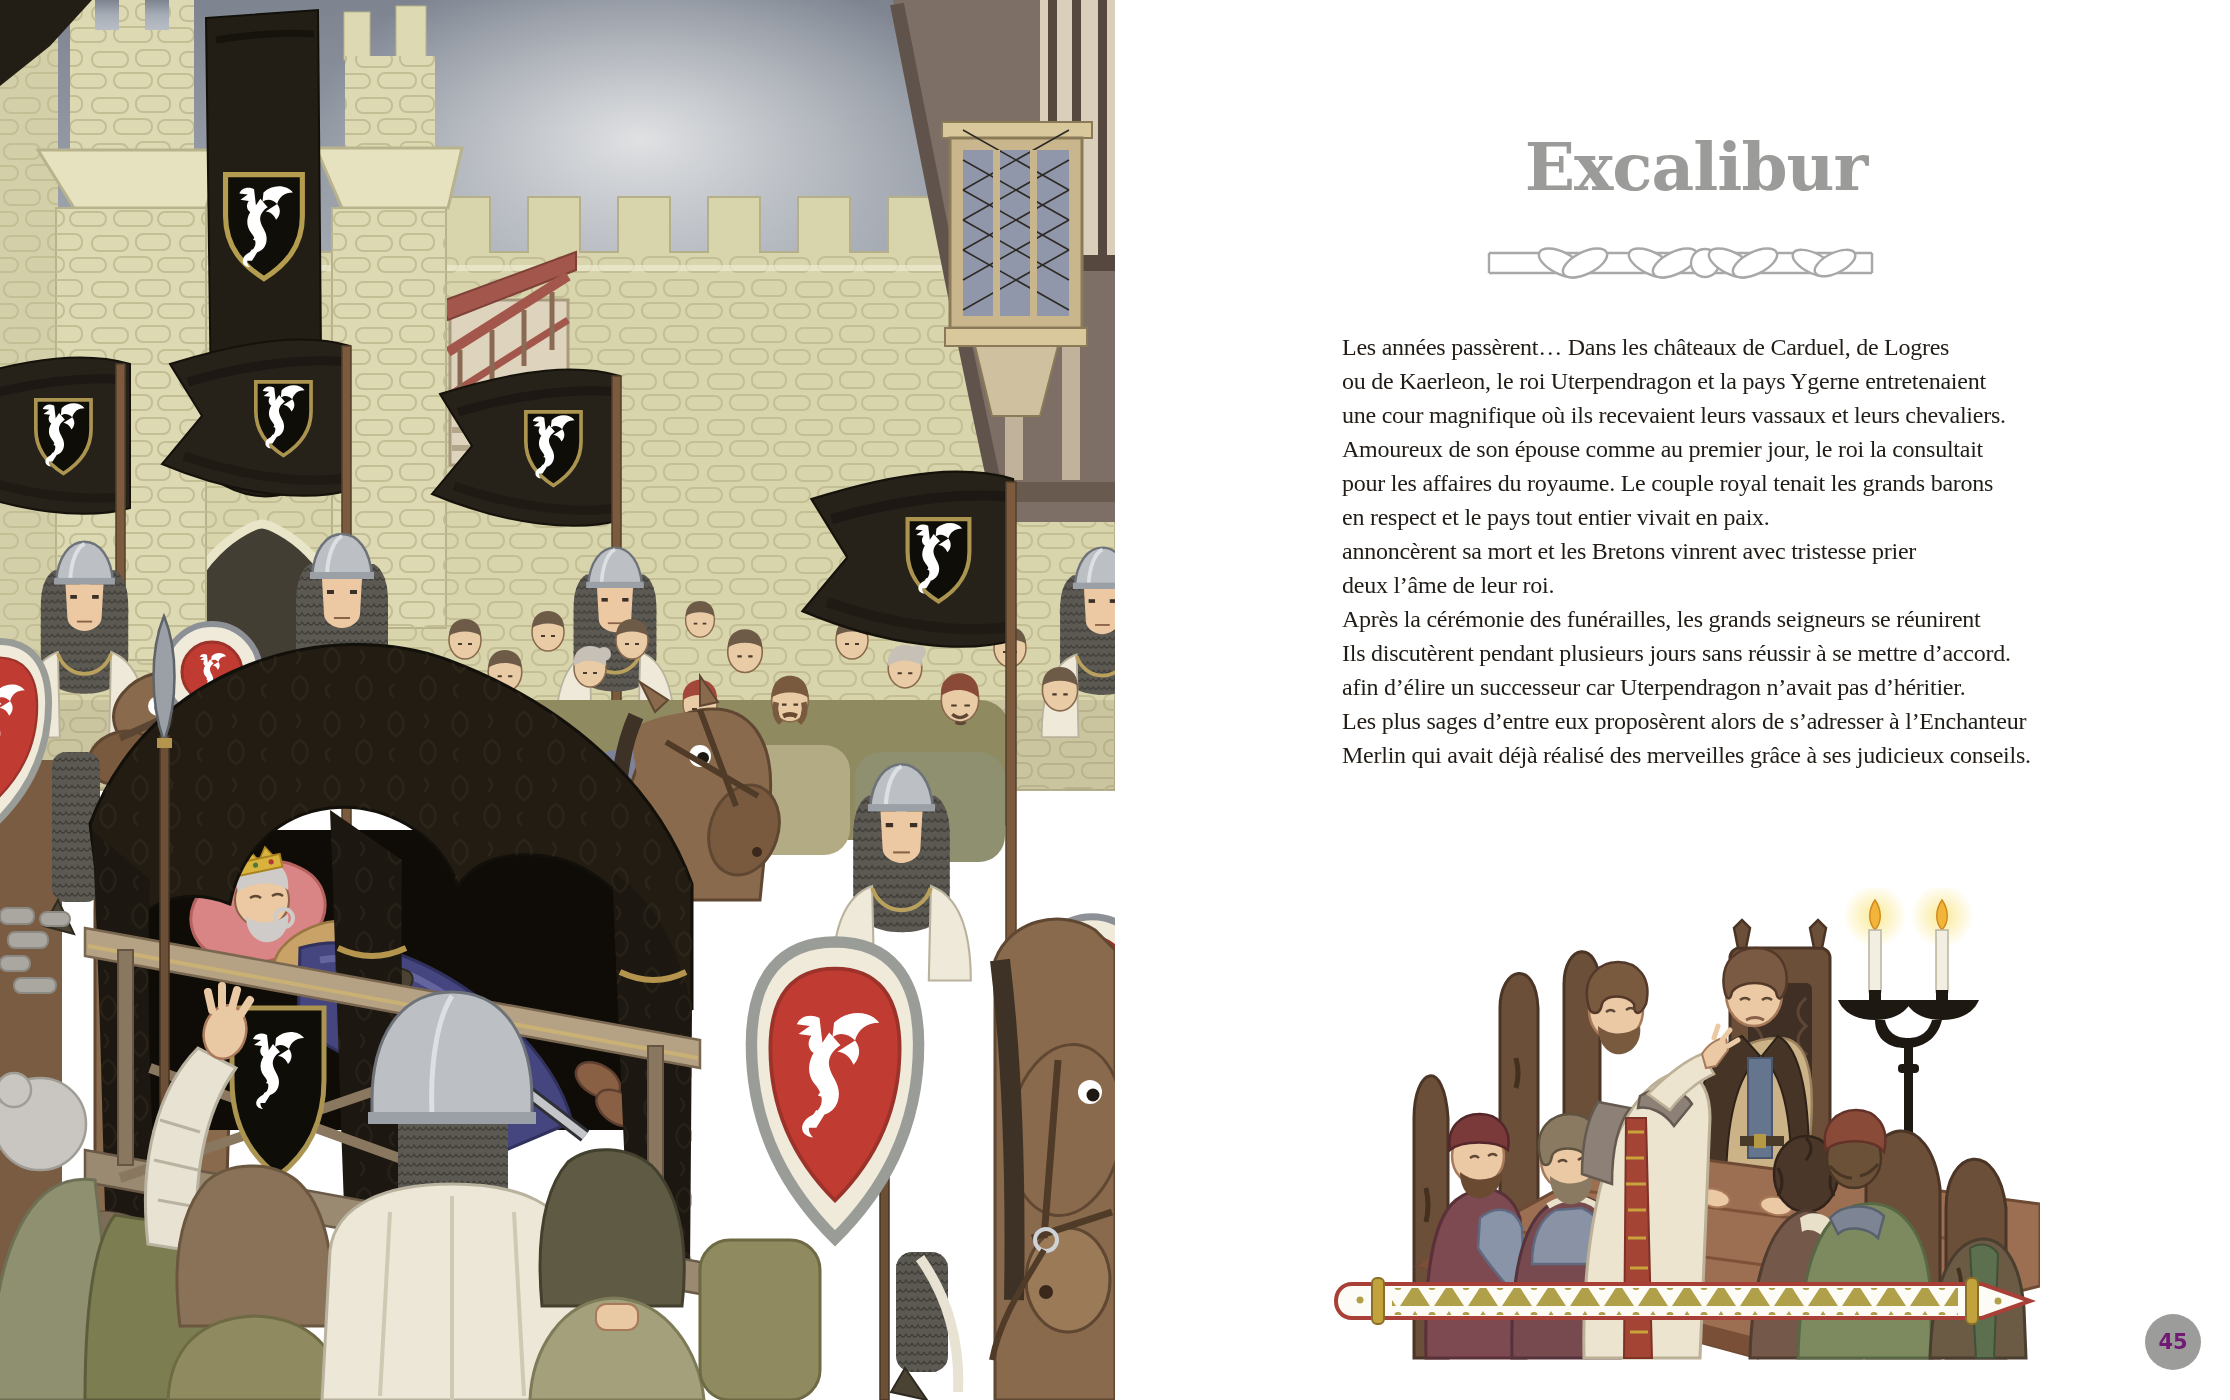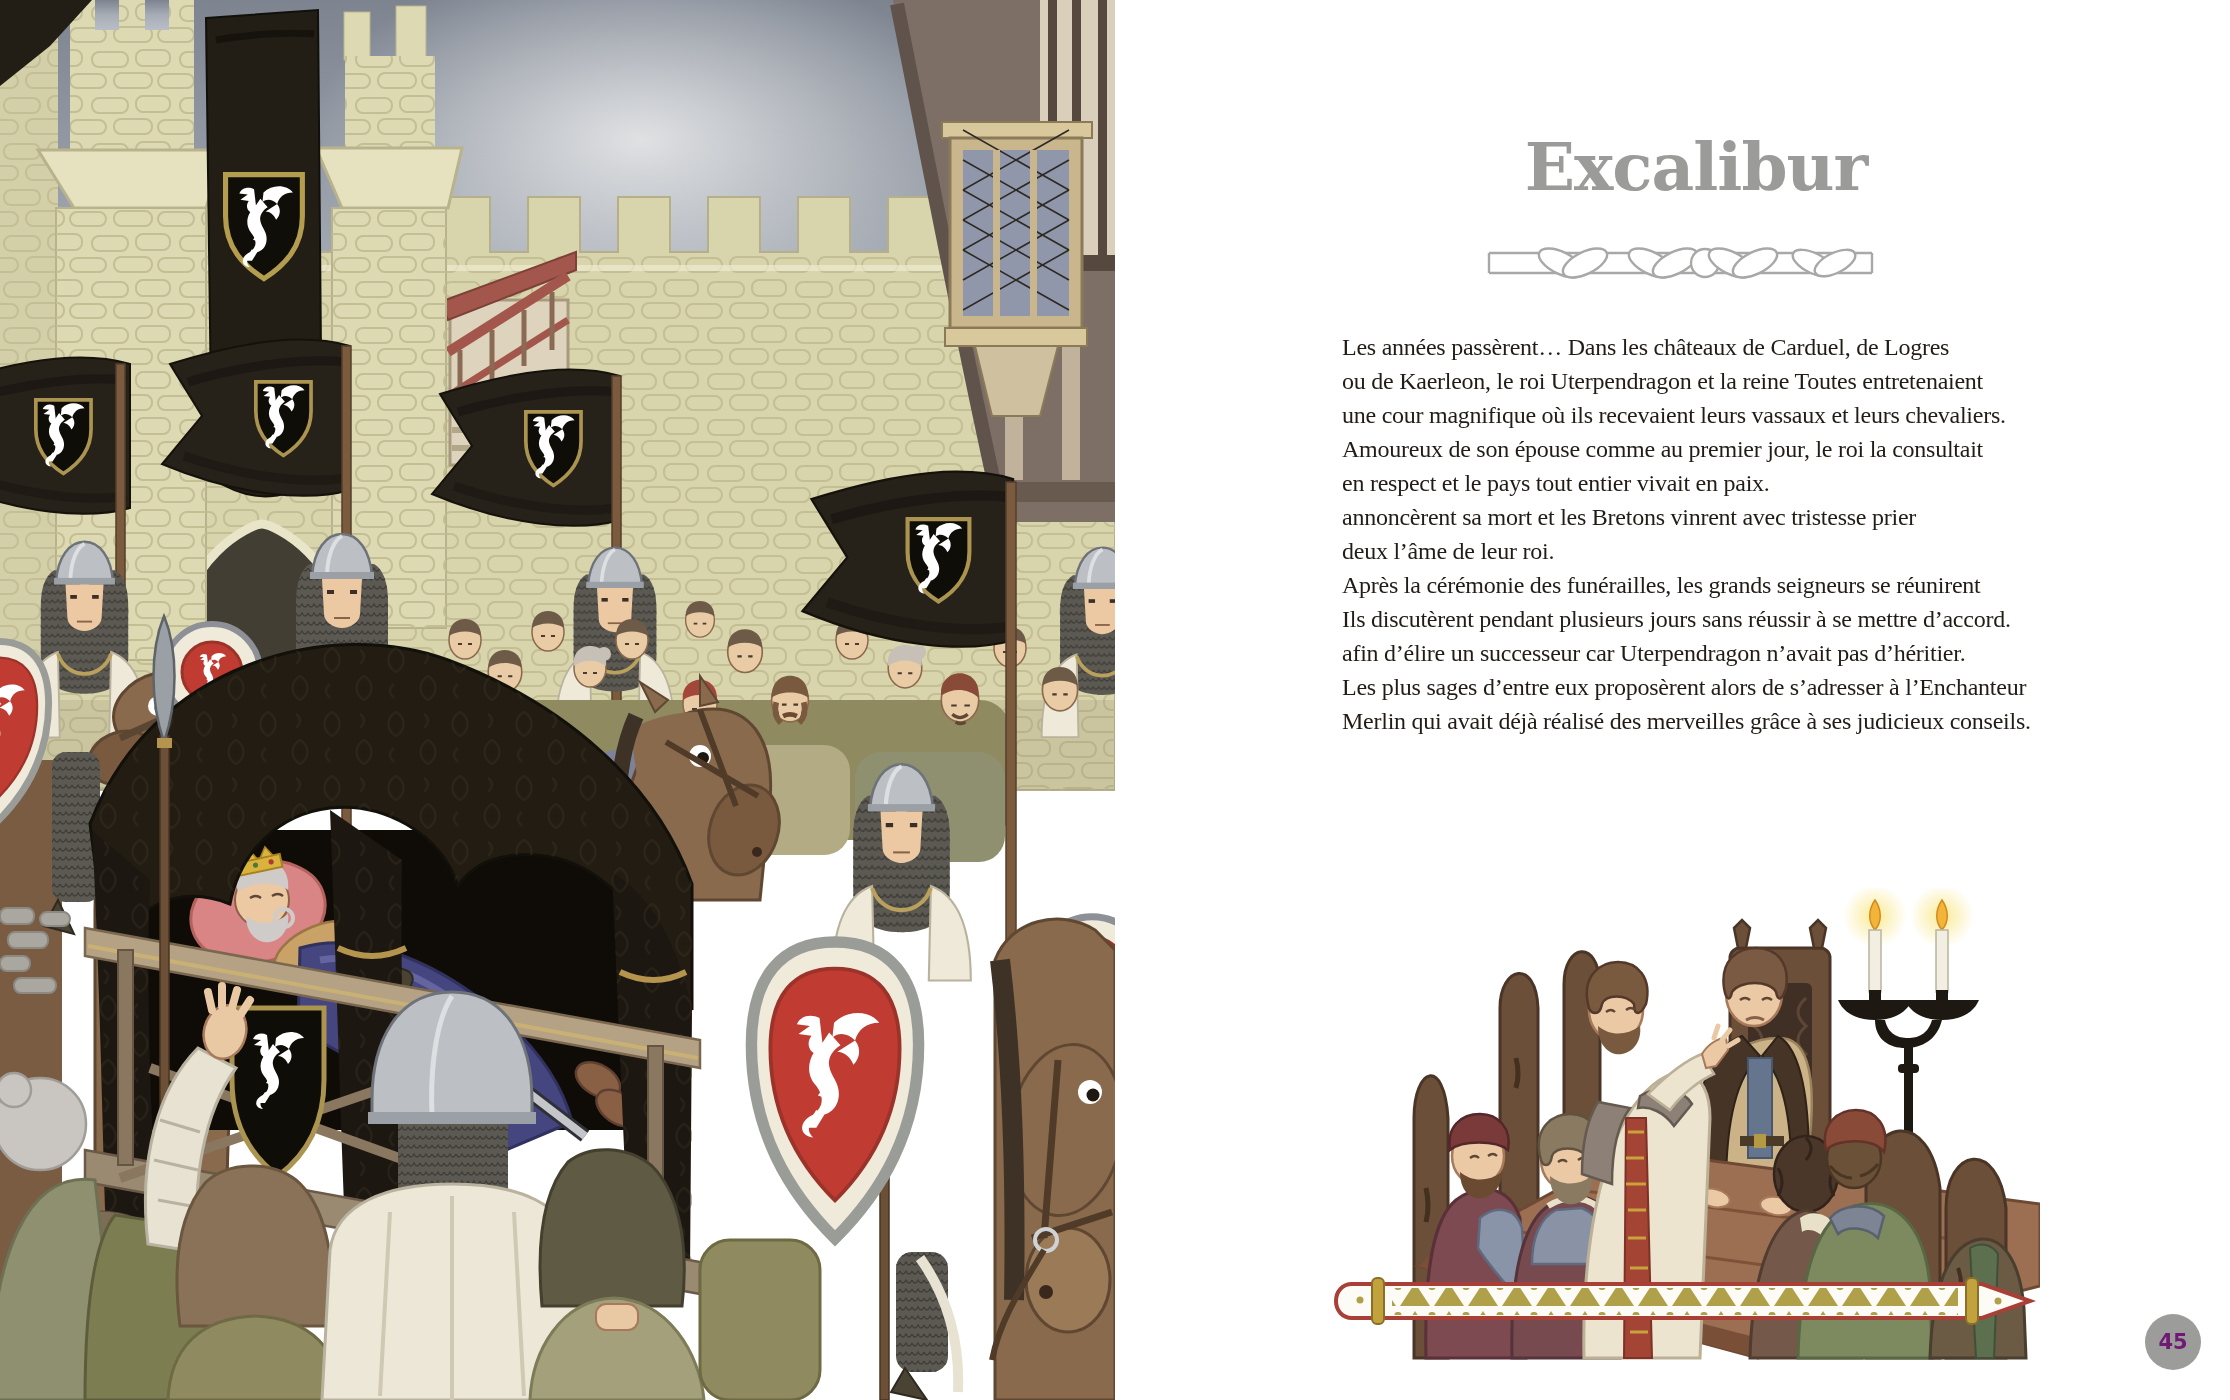--- a/index.html
+++ b/index.html
@@ -458,23 +458,24 @@
         <circle cx="222" cy="23" r="14"></circle>
         <ellipse cx="248" cy="23" rx="24" ry="11" transform="rotate(26 248 23)"></ellipse>
         <ellipse cx="272" cy="23" rx="24" ry="11" transform="rotate(-26 272 23)"></ellipse>
         <ellipse cx="330" cy="23" rx="22" ry="10" transform="rotate(26 330 23)"></ellipse>
         <ellipse cx="352" cy="23" rx="22" ry="10" transform="rotate(-26 352 23)"></ellipse>
       </g>
     </svg>
 
     <div class="story">
       <div>Les années passèrent… Dans les châteaux de Carduel, de Logres</div>
-      <div>ou de Kaerleon, le roi Uterpendragon et la reine Toutes entretenaient</div>
+      <div>ou de Kaerleon, le roi Uterpendragon et la pays Ygerne entretenaient</div>
       <div>une cour magnifique où ils recevaient leurs vassaux et leurs chevaliers.</div>
       <div>Amoureux de son épouse comme au premier jour, le roi la consultait</div>
+      <div>pour les affaires du royaume. Le couple royal tenait les grands barons</div>
       <div>en respect et le pays tout entier vivait en paix.</div>
       <div>annoncèrent sa mort et les Bretons vinrent avec tristesse prier</div>
       <div>deux l’âme de leur roi.</div>
       <div>Après la cérémonie des funérailles, les grands seigneurs se réunirent</div>
       <div>Ils discutèrent pendant plusieurs jours sans réussir à se mettre d’accord.</div>
       <div>afin d’élire un successeur car Uterpendragon n’avait pas d’héritier.</div>
       <div>Les plus sages d’entre eux proposèrent alors de s’adresser à l’Enchanteur</div>
       <div>Merlin qui avait déjà réalisé des merveilles grâce à ses judicieux conseils.</div>
     </div>
 

